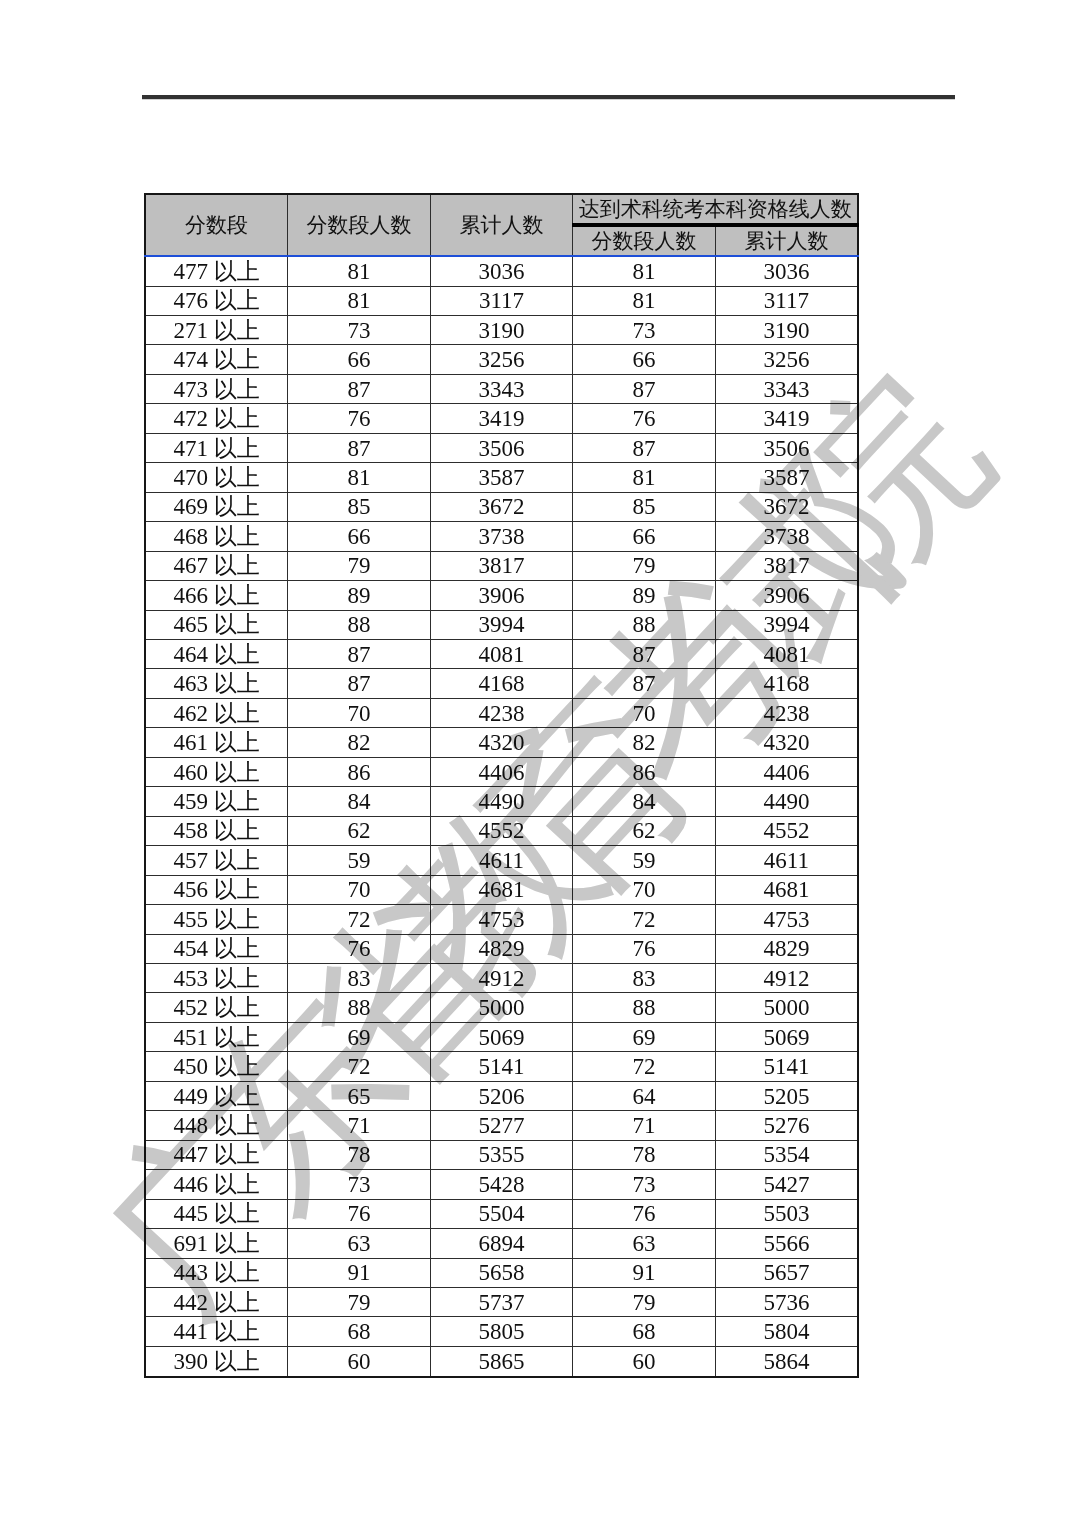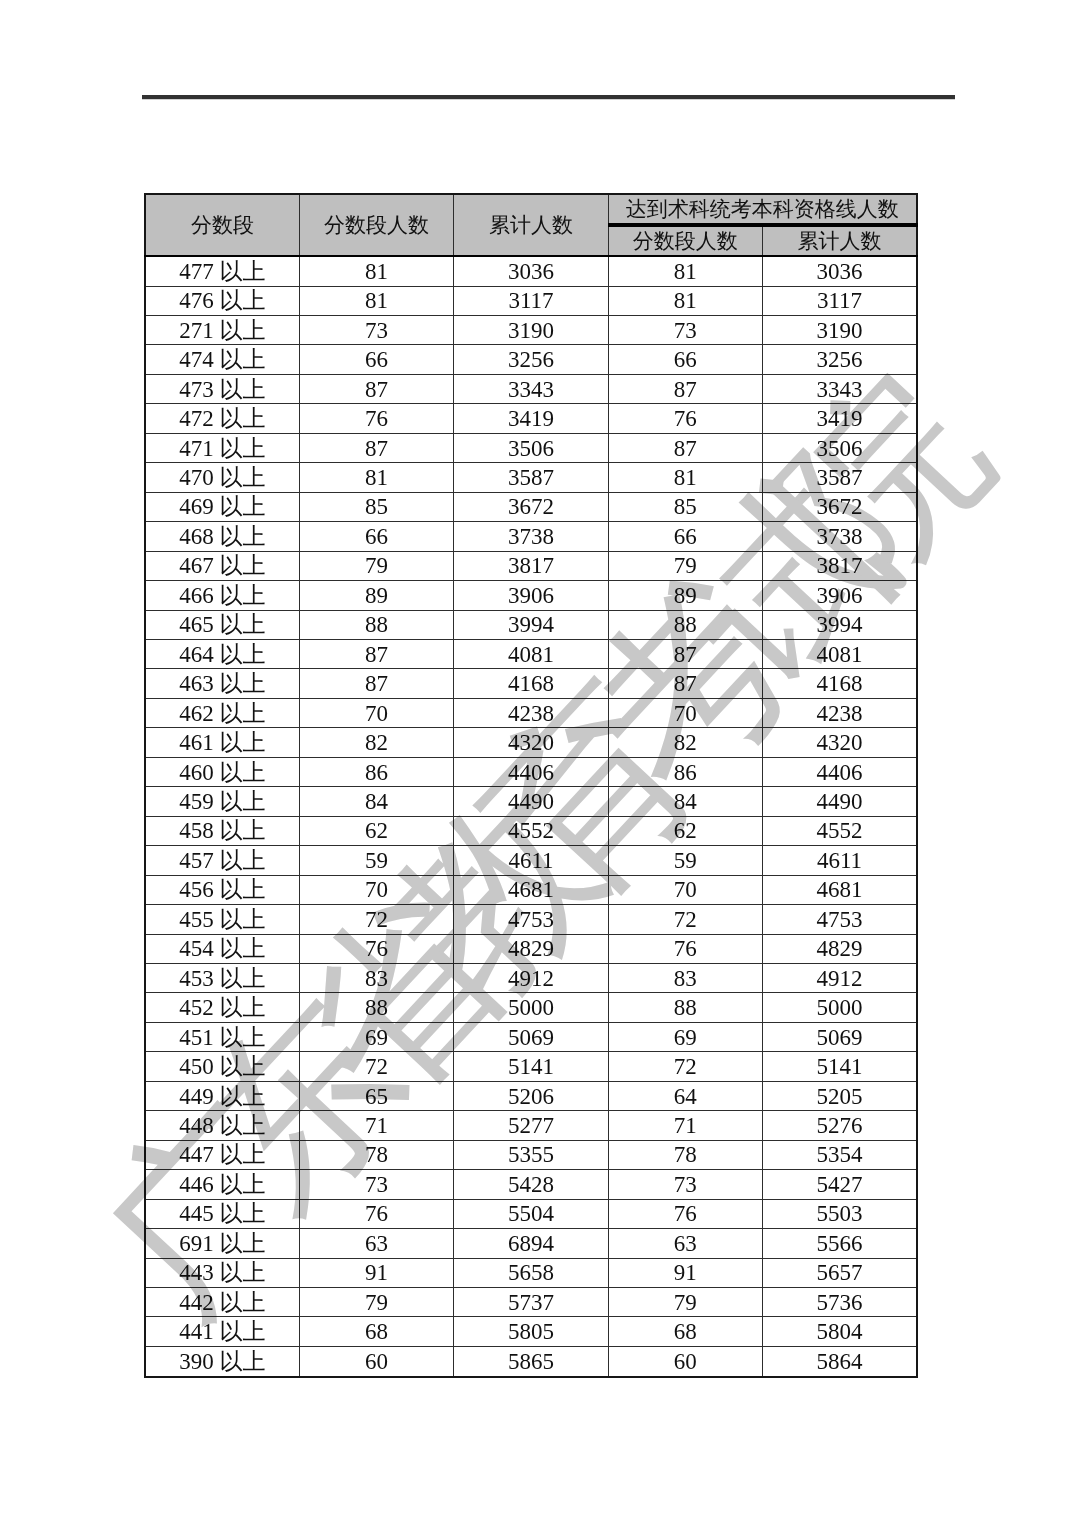--- a/index.html
+++ b/index.html
@@ -39,21 +39,21 @@
     color: #c8c8c8;
     mix-blend-mode: multiply;
     z-index: 5;
     pointer-events: none;
     font-weight: normal;
   }
   table.score-table {
     position: absolute;
     left: 144px;
     top: 193px;
-    width: 774px;
+    width: 715px;
     height: 1185px;
     border-collapse: collapse;
     table-layout: fixed;
     border: 2px solid #161616;
     z-index: 1;
   }
   .score-table th,
   .score-table td {
     border: 1px solid #2d2d2d;
     text-align: center;
@@ -70,21 +70,21 @@
   }
   .score-table thead th.group-header {
     border-bottom: 4px solid #000000;
   }
   .score-table tbody td {
     font-size: 23px;
     line-height: 1;
     background: #ffffff;
   }
   .score-table tbody tr:first-child td {
-    border-top: 2px solid #000000;
+    border-top: 2px solid #1d4ed8;
   }
 </style>
 </head>
 <body>
 
 <div class="page">
   <div class="top-rule"></div>
   <div class="watermark">广东省教育考试院</div>
 
   <table class="score-table">

